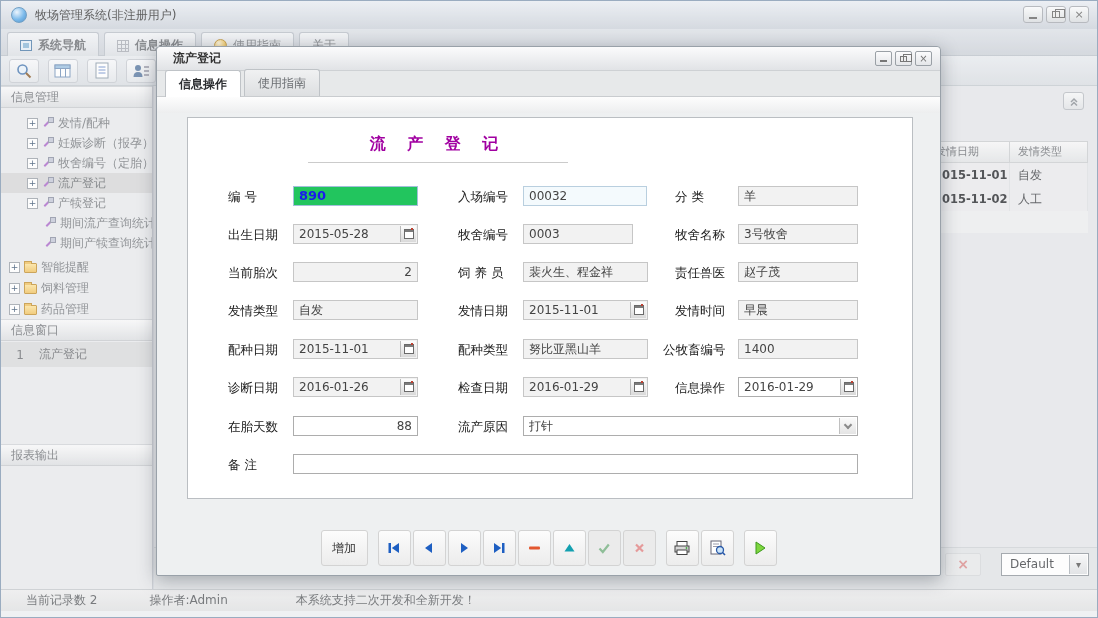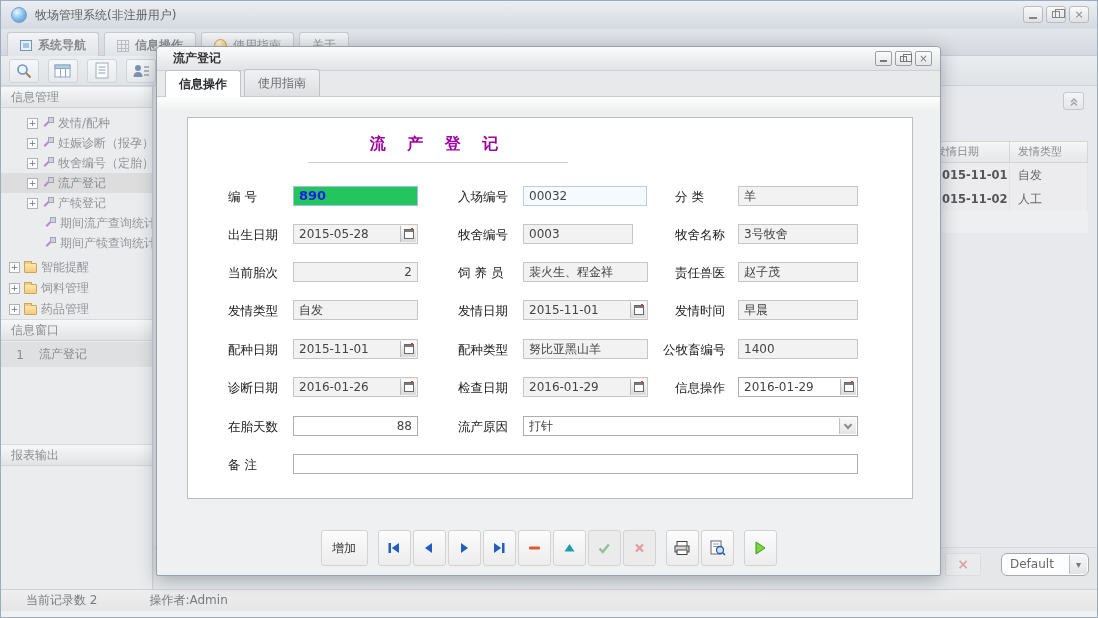--- a/index.html
+++ b/index.html
@@ -95,21 +95,21 @@
   .bgt-c { padding-left:8px; line-height:24px; color:#3c3e42; border-right:1px solid #dddfe2; }
   .bgt-c:first-child { width:84px; font-weight:bold; font-size:11.5px; color:#26282c; }
   .bgt-c:last-child { width:78px; }
   .bgt-row.empty { height:22px; background:#ecedef; }
   .botstrip { position:absolute; left:0; right:0; bottom:0; height:42px;
     background:#e1e3e6; border-top:1px solid #cdd1d5; }
   .redxbtn { position:absolute; left:791px; bottom:13px; width:36px; height:23px;
     background:#e7e8ea; border:1px solid #d4d6d9; border-radius:2px; text-align:center;
     line-height:21px; color:#d98b8b; font-weight:bold; font-size:14px; }
   .combo { position:absolute; left:847px; bottom:13px; width:88px; height:23px;
-    background:#fff; border:1px solid #8f959c; border-radius:6px; line-height:21px;
+    background:#fff; border:1px solid #8f959c; border-radius:0; line-height:21px;
     padding-left:8px; color:#3c3e42; }
   .combo .arrow { position:absolute; right:1px; top:1px; bottom:1px; width:18px;
     background:linear-gradient(#f7f8f9,#dcdee1); border-left:1px solid #aab0b6;
     text-align:center; line-height:19px; color:#555; font-size:10px; }
 
   
   .statusbar { position:absolute; left:0; right:0; bottom:6px; height:22px;
     background:linear-gradient(#ededee,#e0e1e2); border-top:1px solid #c4c8cc;
     display:flex; align-items:center; color:#55585c; }
   .statusbar .s1 { margin-left:25px; }
@@ -342,20 +342,21 @@
     <div class="redxbtn"><span>×</span></div>
     <div class="combo">
       <span>Default</span>
       <span class="arrow">▾</span>
     </div>
   </div>
 
   <div class="statusbar">
     <span class="s1">当前记录数 2</span>
     <span class="s2">操作者:Admin</span>
+    <span class="s3">本系统支持二次开发和全新开发！</span>
   </div>
   <div class="bottomstrip"></div>
 
   <div class="overlay"></div>
 
   <div class="dialog">
     <div class="dtitle">
       <span class="dtext">流产登记</span>
       <div class="dbtns">
         <div class="dwbtn">

